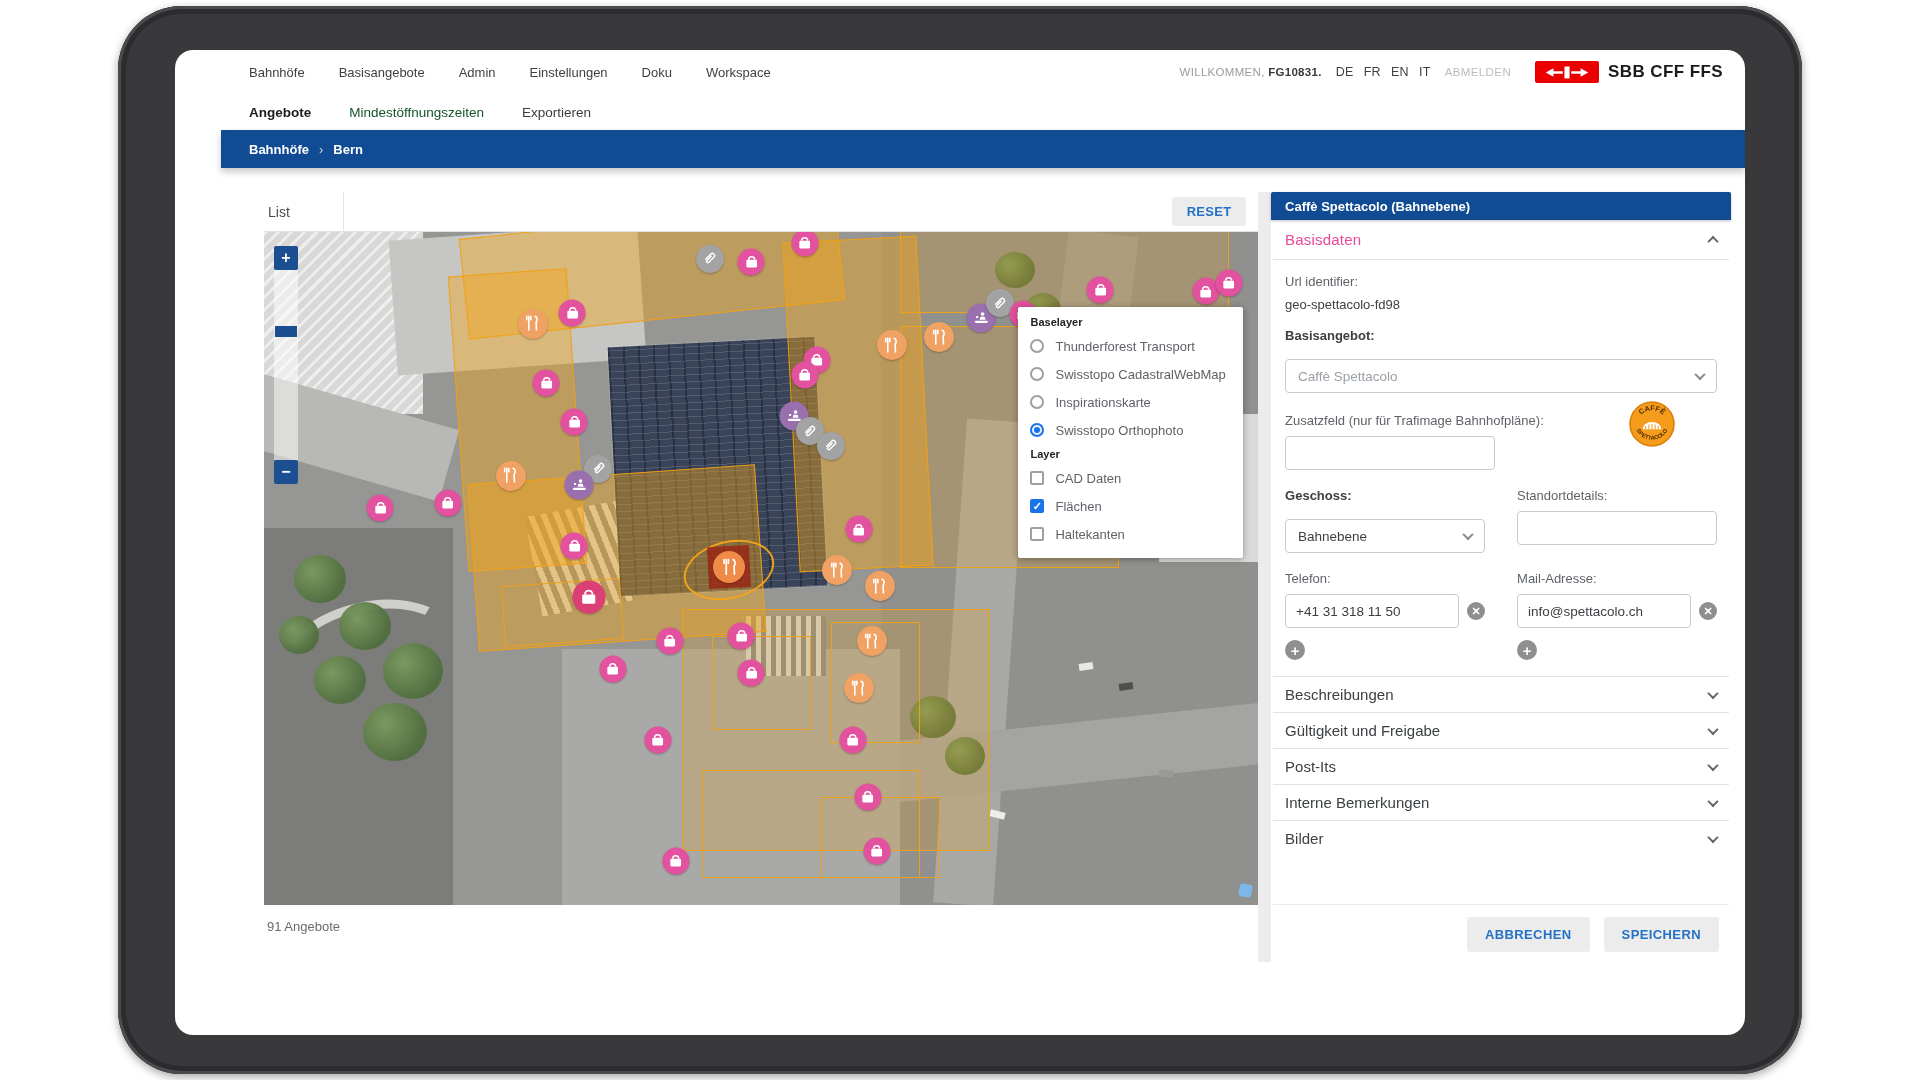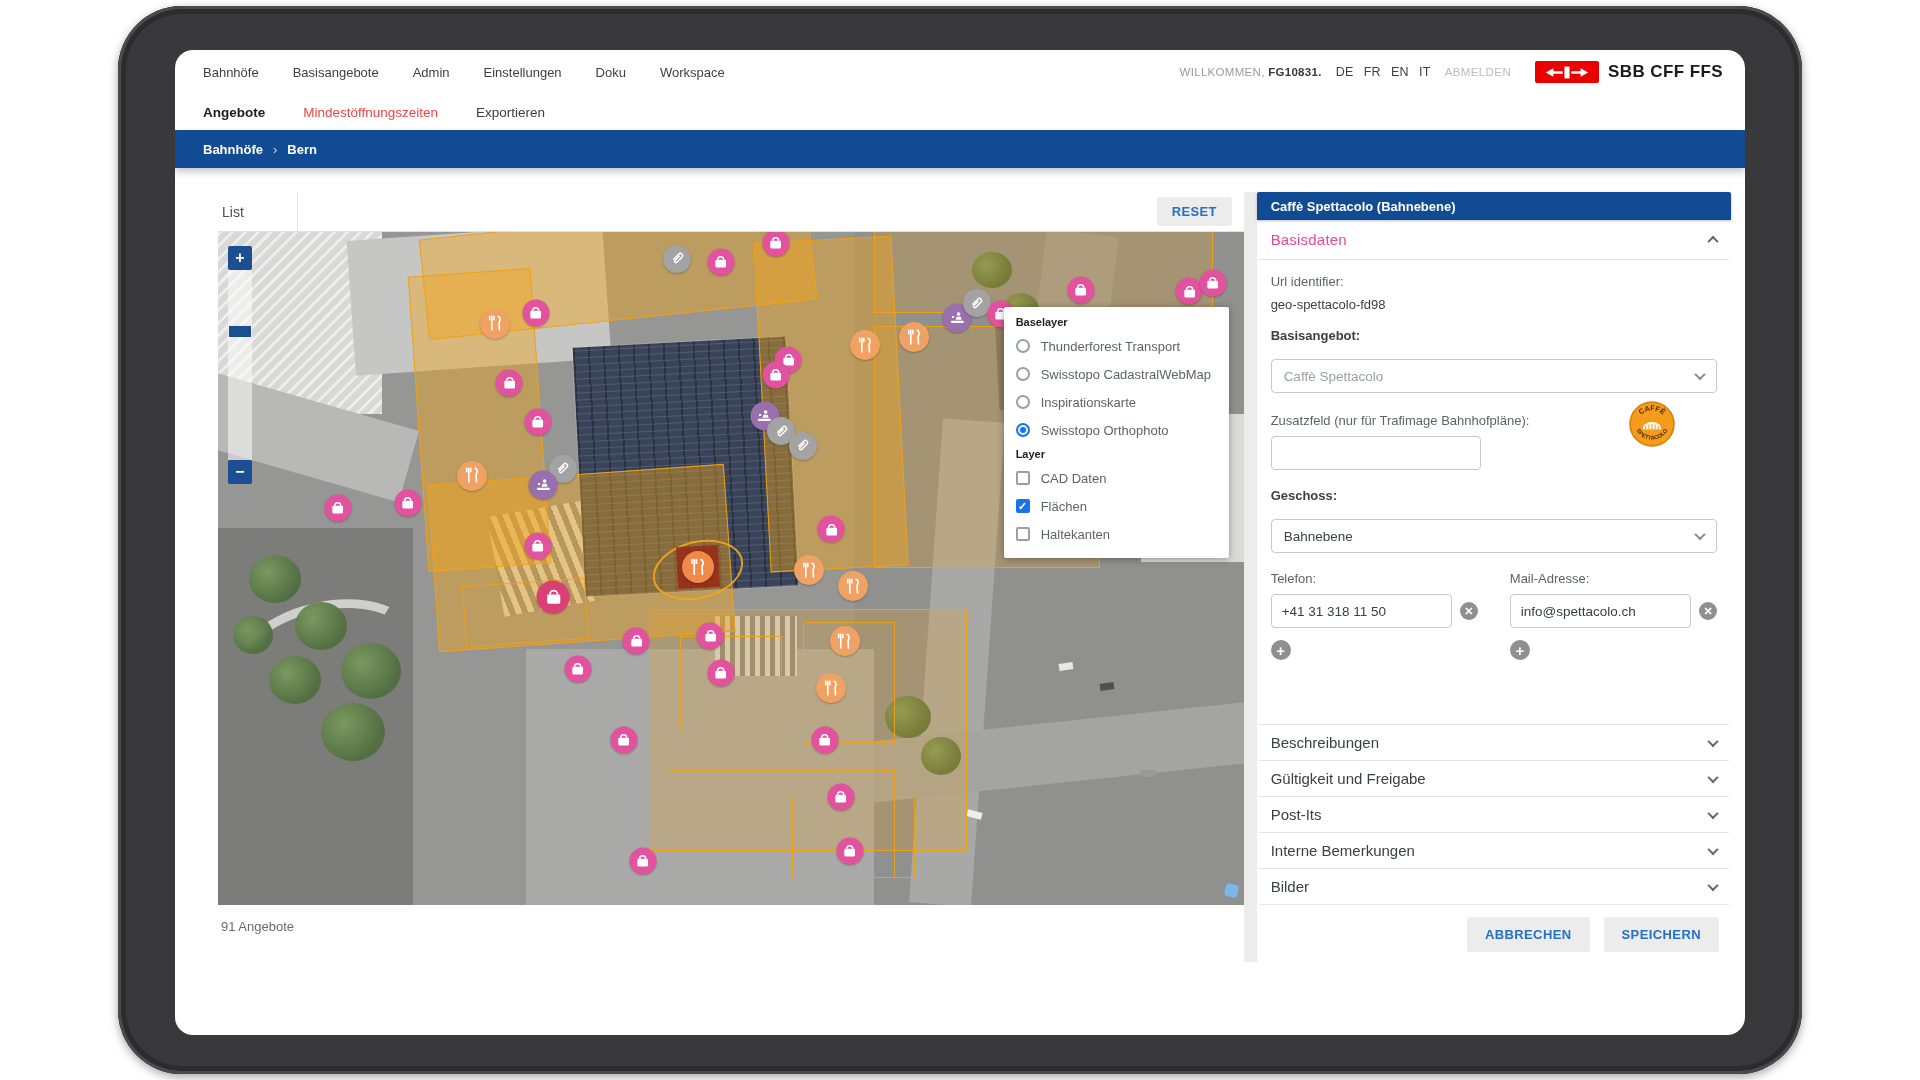--- a/index.html
+++ b/index.html
@@ -3,39 +3,39 @@
 <meta charset="utf-8">
 <style>
   * { margin:0; padding:0; box-sizing:border-box; }
   html,body { width:1920px; height:1080px; background:#ffffff; font-family:"Liberation Sans",sans-serif; overflow:hidden; }
 
   
   .tablet { position:absolute; left:118px; top:6px; width:1684px; height:1068px;
     background:#39393c; border-radius:64px;
     box-shadow:0 3px 10px rgba(0,0,0,.35), inset 0 0 0 3px #4b4b4f, inset 0 0 0 8px #2c2c2f; }
   .screen { position:absolute; left:57px; top:44px; width:1570px; height:985px;
-    background:#fff; border-radius:18px; overflow:hidden; }
+    background:#fff; border-radius:18px; overflow:hidden;padding-left:46px; }
 
   
   .topbar { height:44px; display:flex; align-items:center; padding:0 22px 0 28px; }
   .topnav { display:flex; gap:34px; }
   .topnav span { font-size:13px; color:#3f3f3f; cursor:pointer; }
   .top-right { margin-left:auto; display:flex; align-items:center; gap:14px; }
   .welcome { font-size:11.5px; color:#9a9a9a; letter-spacing:.3px; }
   .welcome b { color:#3a3a3a; }
   .langs { display:flex; gap:10px; font-size:12.5px; color:#3f3f3f; letter-spacing:.3px; }
   .logout { font-size:11.5px; color:#bcbcbc; letter-spacing:.4px; }
   .logo { display:flex; align-items:center; gap:9px; margin-left:10px; }
   .logo-flag { width:64px; height:22px; background:#eb0000; border-radius:2px; display:flex; align-items:center; justify-content:center; }
   .logo-flag svg { width:52px; height:17px; }
   .logo-text { font-size:17px; font-weight:bold; color:#1a1a1a; letter-spacing:.4px; }
 
   
   .subnav { height:36px; display:flex; align-items:center; gap:38px; padding:0 28px; }
-  .subnav span { font-size:13.5px; color:#ef4444; cursor:pointer; }
+  .subnav span { font-size:13.5px; color:#14532d; cursor:pointer; }
   .subnav span.active { color:#1c1c1c; font-weight:bold; }
   .subnav span.dark { color:#3c3c3c; }
 
   
   .bluebar { height:38px; background:#114b93; display:flex; align-items:center; padding:0 28px;
     box-shadow:0 4px 7px rgba(0,0,0,.22); position:relative; z-index:60; }
   .bluebar .crumb { color:#fff; font-size:13px; font-weight:bold; }
   .bluebar .sep { color:#cfd9ea; font-size:13px; margin:0 10px; }
 
   
@@ -126,21 +126,21 @@
     font-weight:bold; display:flex; align-items:center; justify-content:center; cursor:pointer; flex:0 0 auto; }
   .plus-btn { width:20px; height:20px; border-radius:50%; background:#8f8f8f; color:#fff; font-size:15px;
     font-weight:bold; display:flex; align-items:center; justify-content:center; cursor:pointer; margin-top:12px; }
   .zusatz-row { display:flex; align-items:flex-start; margin-top:2px; }
   .zusatz-left { width:300px; }
   .badge-wrap { margin-left:auto; margin-right:42px; margin-top:6px; }
   .spacer { flex:1; }
   .acc-row { height:36px; display:flex; align-items:center; padding:0 12px; border-top:1px solid #e3e3e3;
     font-size:15px; color:#3c4043; cursor:pointer; }
   .acc-row .chev { margin-left:auto; }
-  .actions { display:flex; justify-content:flex-end; gap:14px; padding:12px 10px 10px 0; border-top:1px solid #e9e9e9; }
+  .actions { display:flex; justify-content:flex-end; gap:14px; padding:12px 10px 10px 0; border-top:1px solid #e9e9e9;margin-top:48px; }
   .act-btn { background:#ececec; border:none; color:#2472c8; font-size:13px; font-weight:bold;
     letter-spacing:.4px; padding:10px 18px; border-radius:3px; cursor:pointer; }
 </style>
 </head>
 <body>
 
 <div class="tablet">
 <div class="screen">
 
   <div class="topbar">
@@ -606,20 +606,24 @@
           </div>
 
           <div class="row2">
             <div class="col">
               <div class="f-label bold">Geschoss:</div>
               <div class="selectbox normal">
                 <span>Bahnebene</span>
                 <span class="chev down"></span>
               </div>
             </div>
+            <div class="col">
+              <div class="f-label">Standortdetails:</div>
+              <input class="tinput" value="" style="">
+            </div>
           </div>
 
           <div class="row2">
             <div class="col">
               <div class="f-label">Telefon:</div>
               <div class="with-x">
                 <input class="tinput" value="+41 31 318 11 50" style="">
                 <span class="x-btn">✕</span>
               </div>
               <div class="plus-btn">+</div>

